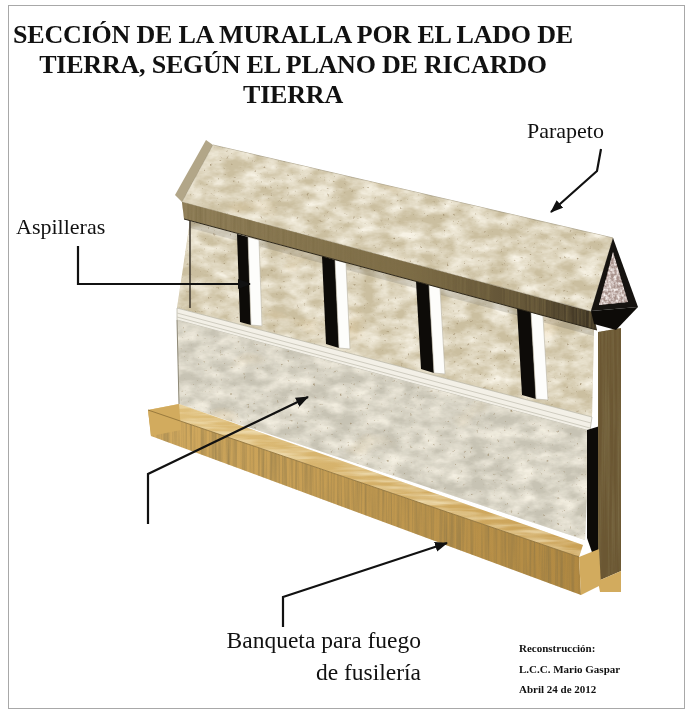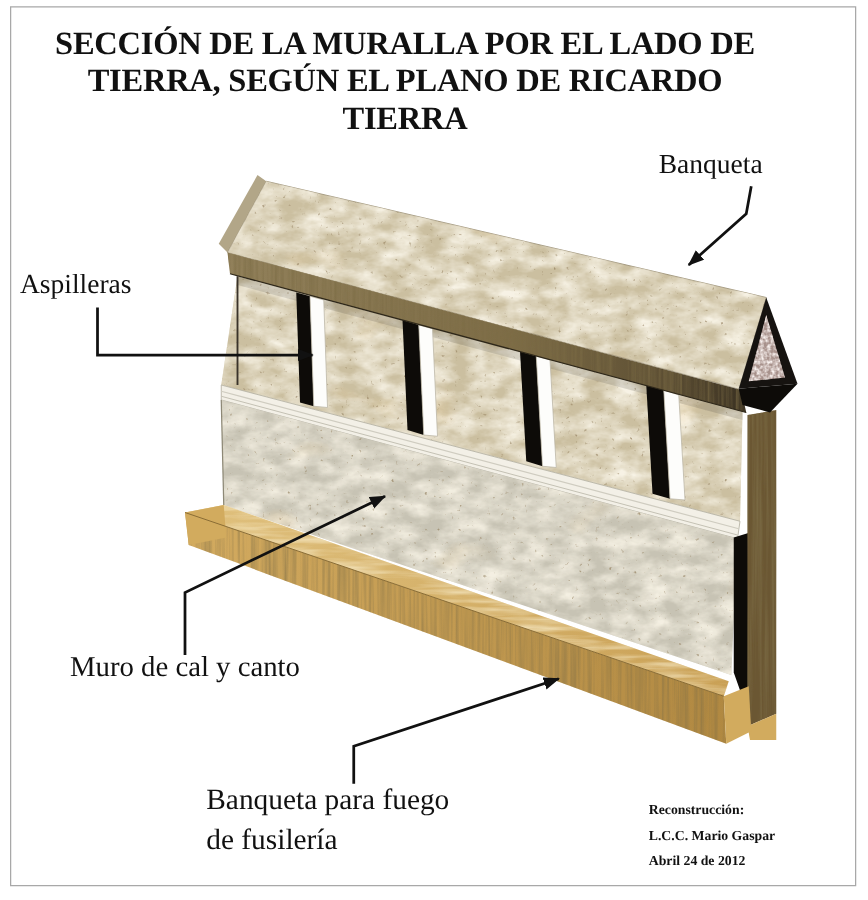--- a/index.html
+++ b/index.html
@@ -1,26 +1,26 @@
 <!DOCTYPE html>
 <html><head>
 <meta charset="utf-8">
 <style>
   html,body{margin:0;padding:0;background:#ffffff;}
   #stage{position:relative;width:694px;height:720px;background:#ffffff;overflow:hidden;
          font-family:"Liberation Serif", serif;color:#111;}
   #frame-border{position:absolute;left:8px;top:5px;width:675px;height:702px;
                 border:1px solid #a8a8a8;pointer-events:none;}
   .title-block{position:absolute;left:0;top:20px;width:586px;text-align:center;
-               font-weight:bold;font-size:26px;line-height:30px;letter-spacing:-0.2px;margin-left:31px;}
+               font-weight:bold;font-size:26px;line-height:30px;letter-spacing:-0.2px;}
   .label{position:absolute;font-size:22px;white-space:nowrap;}
   #label-parapeto{left:527px;top:118px;}
   #label-aspilleras{left:16px;top:214px;}
   #label-muro{left:56px;top:521px;font-size:23px;}
-  #label-banqueta{left:165px;top:624px;width:256px;text-align:left;
+  #label-banqueta{left:165px;top:624px;width:256px;text-align:right;
                   font-size:23.5px;line-height:32px;white-space:normal;}
   #credit-block{position:absolute;left:519px;top:638px;font-weight:bold;
                 font-size:11px;line-height:20.5px;}
   svg{position:absolute;left:0;top:0;}
 </style>
 </head>
 <body>
 
 <div id="stage">
 
@@ -168,25 +168,24 @@
       <path d="M 148,524 L 148,474 L 308,397" marker-end="url(#ah)"></path>
       <path d="M 283,627 L 283,597 L 447,543" marker-end="url(#ah)"></path>
     </g>
   </svg>
 
   <div class="title-block">
     <div>SECCIÓN DE LA MURALLA POR EL LADO DE</div>
     <div>TIERRA, SEGÚN EL PLANO DE RICARDO TIERRA</div>
   </div>
 
-  <div class="label" id="label-parapeto">Banqueta</div>
+  <div class="label" id="label-parapeto">Parapeto</div>
 
   <div class="label" id="label-aspilleras">Aspilleras</div>
 
-  <div class="label" id="label-muro">Muro de cal y canto</div>
 
   <div class="label" id="label-banqueta">
     <div>Banqueta para fuego</div>
     <div>de fusilería</div>
   </div>
 
   <div id="credit-block">
     <div>Reconstrucción:</div>
     <div>L.C.C. Mario Gaspar</div>
     <div>Abril 24 de 2012</div>

